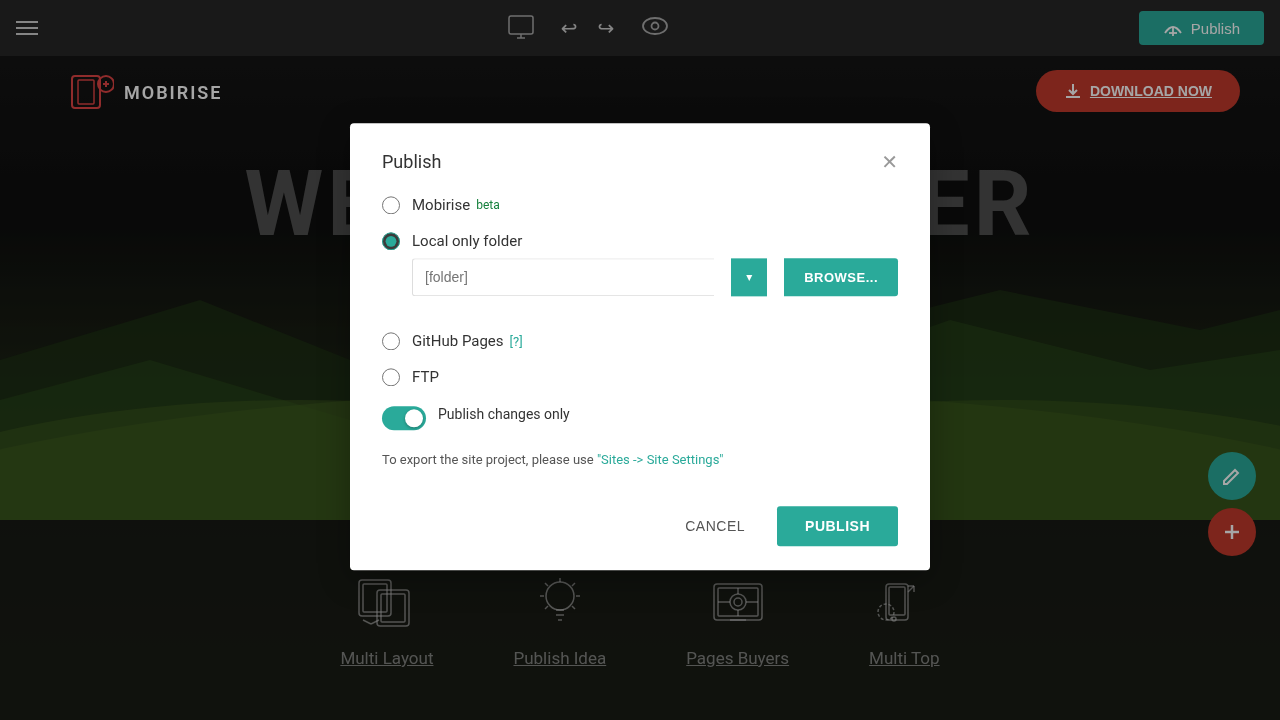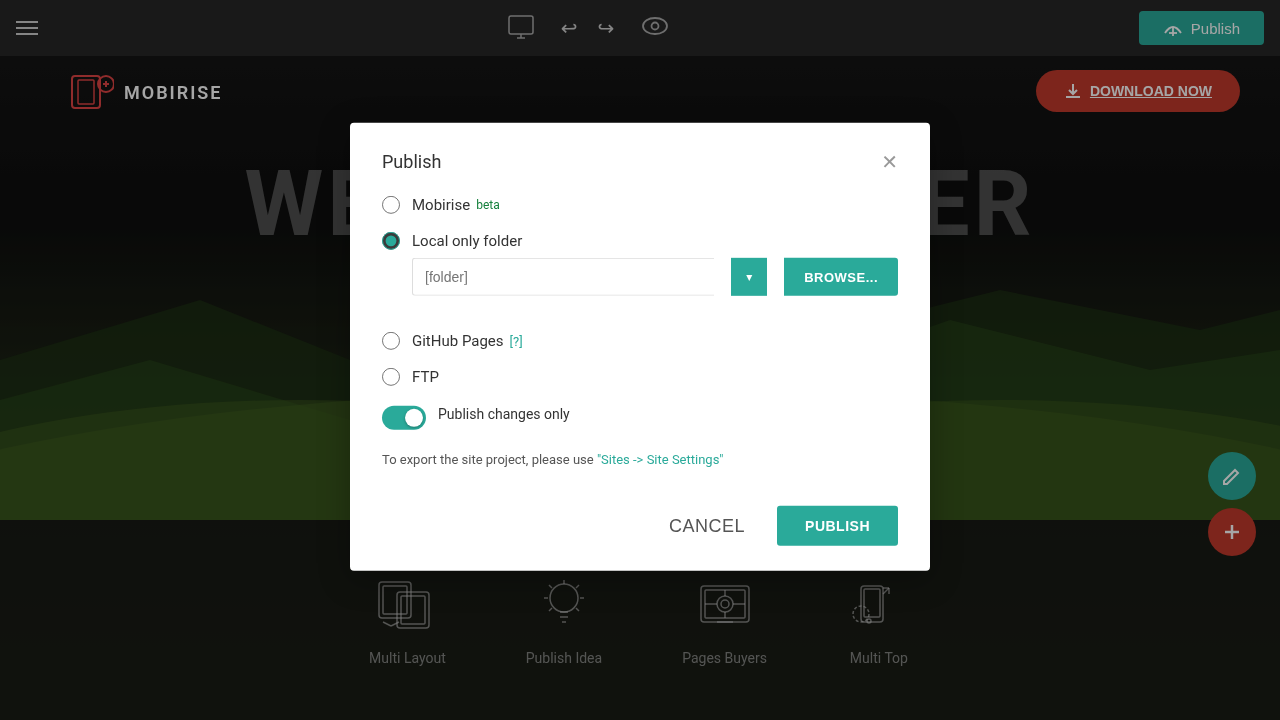--- a/index.html
+++ b/index.html
@@ -70,21 +70,21 @@
 
     
     .bottom-icons {
       position: absolute; bottom: 0; left: 0; right: 0; height: 200px;
       background: rgba(20,20,20,0.7);
       display: flex; align-items: center; justify-content: center; gap: 80px;
       z-index: 5;
     }
     .icon-item { display: flex; flex-direction: column; align-items: center; gap: 12px; color: rgba(200,200,200,0.6); }
     .icon-item svg { width: 64px; height: 64px; stroke: rgba(200,200,200,0.6); fill: none; stroke-width: 1.5; }
-    .icon-item-label { font-size: 14px; color: rgba(200,200,200,0.6); }
+    .icon-item-label { font-size: 17px; color: rgba(200,200,200,0.6); text-decoration: underline; }
 
     
     .fab-edit {
       position: absolute; bottom: 220px; right: 24px;
       width: 48px; height: 48px; border-radius: 50%;
       background: #2aaa9a; border: none; cursor: pointer;
       display: flex; align-items: center; justify-content: center;
       z-index: 10;
     }
     .fab-add {
@@ -176,21 +176,21 @@
       margin-bottom: 36px; line-height: 1.5;
     }
     .export-link { color: #2aaa9a; text-decoration: none; }
 
     
     .modal-footer {
       display: flex; align-items: center; justify-content: flex-end; gap: 16px;
     }
     .cancel-btn {
       background: none; border: none; cursor: pointer;
-      font-size: 18px; color: #555; letter-spacing: 0.5px; font-weight: 500;
+      font-size: 14px; color: #555; letter-spacing: 0.5px; font-weight: 500;
       padding: 10px 16px;
     }
     .publish-modal-btn {
       background: #2aaa9a; color: white; border: none; border-radius: 3px;
       padding: 12px 28px; font-size: 14px; font-weight: 600; cursor: pointer;
       letter-spacing: 0.5px;
     }
 
     
     .landscape {

